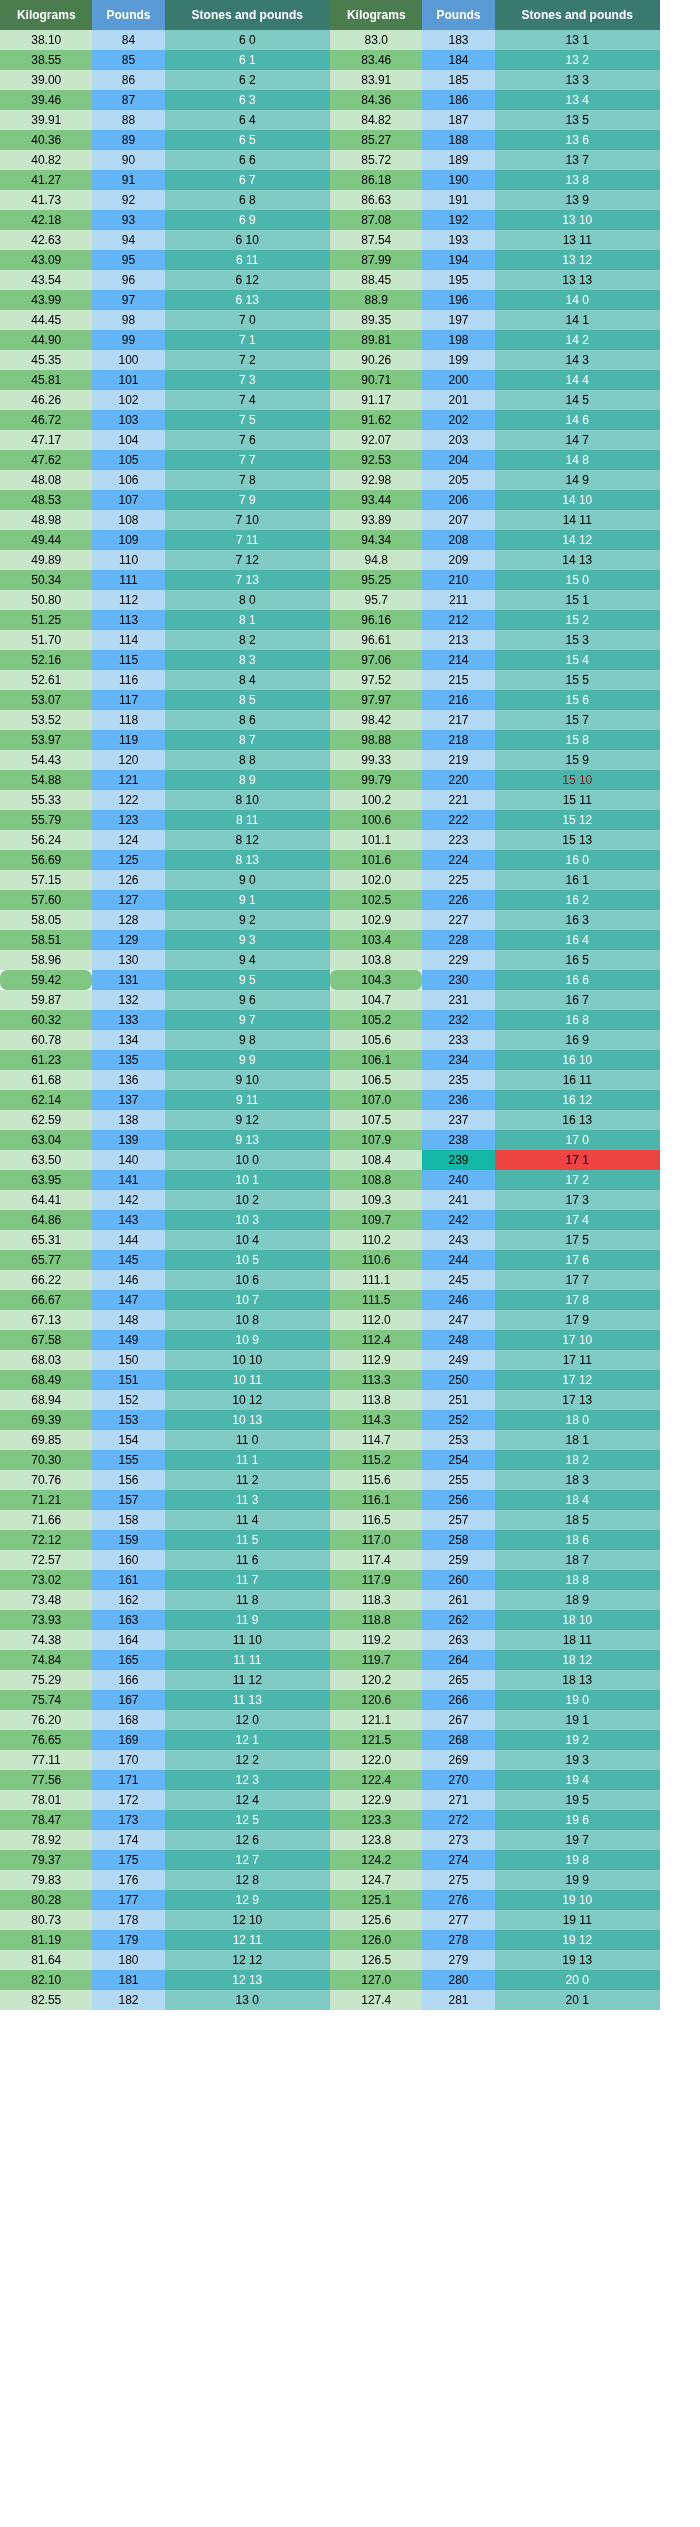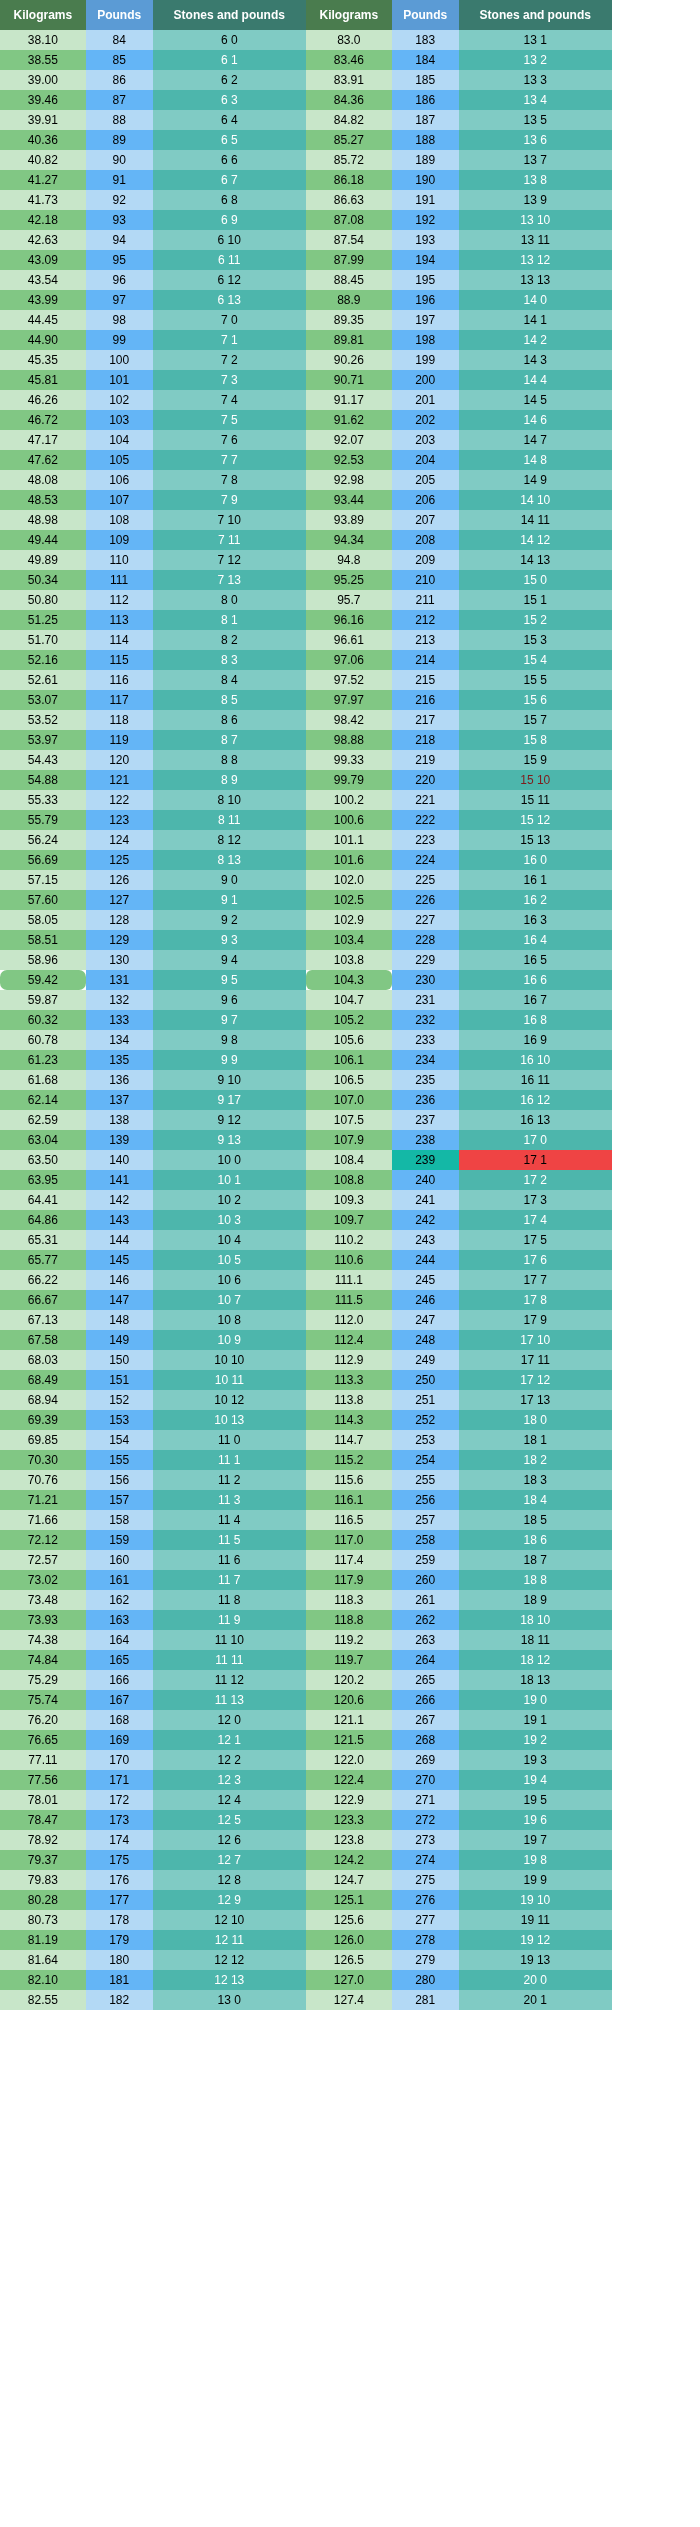--- a/index.html
+++ b/index.html
@@ -1,20 +1,20 @@
 <!DOCTYPE html>
 <html><head>
   <meta charset="utf-8">
   <style>
     * { margin: 0; padding: 0; box-sizing: border-box; }
     body { font-family: Arial, sans-serif; font-size: 12px; background: #fff; }
     
     .table-container {
       display: flex;
-      width: 612px;
+      width: 660px;
     }
     
     .half-table {
       width: 350px;
     }
     
     table {
       width: 100%;
       border-collapse: collapse;
     }
@@ -325,21 +325,21 @@
             <td style="background-color: rgb(77, 182, 172); color: rgb(255, 255, 255);">9  9</td>
           </tr>
           <tr>
             <td style="background-color: rgb(200, 230, 201);">61.68</td>
             <td style="background-color: rgb(179, 217, 245);">136</td>
             <td style="background-color: rgb(128, 203, 196); color: rgb(0, 0, 0);">9  10</td>
           </tr>
           <tr>
             <td style="background-color: rgb(129, 199, 132);">62.14</td>
             <td style="background-color: rgb(100, 181, 246);">137</td>
-            <td style="background-color: rgb(77, 182, 172); color: rgb(255, 255, 255);">9  17</td>
+            <td style="background-color: rgb(77, 182, 172); color: rgb(255, 255, 255);">9  11</td>
           </tr>
           <tr>
             <td style="background-color: rgb(200, 230, 201);">62.59</td>
             <td style="background-color: rgb(179, 217, 245);">138</td>
             <td style="background-color: rgb(128, 203, 196); color: rgb(0, 0, 0);">9  12</td>
           </tr>
           <tr>
             <td style="background-color: rgb(129, 199, 132);">63.04</td>
             <td style="background-color: rgb(100, 181, 246);">139</td>
             <td style="background-color: rgb(77, 182, 172); color: rgb(255, 255, 255);">9  13</td>

